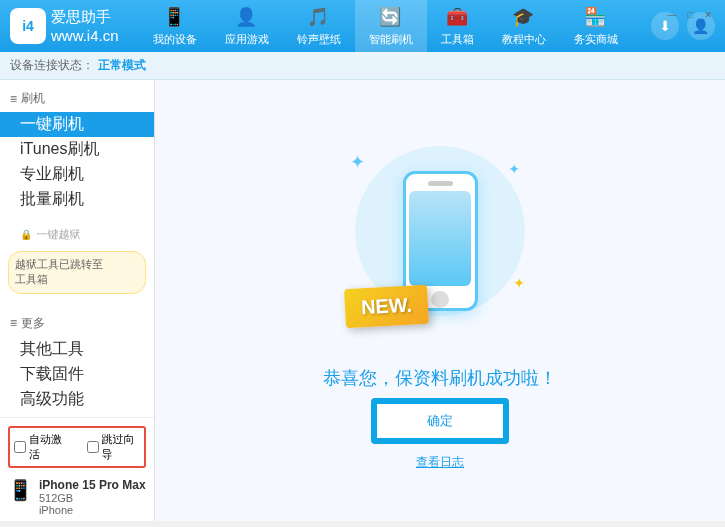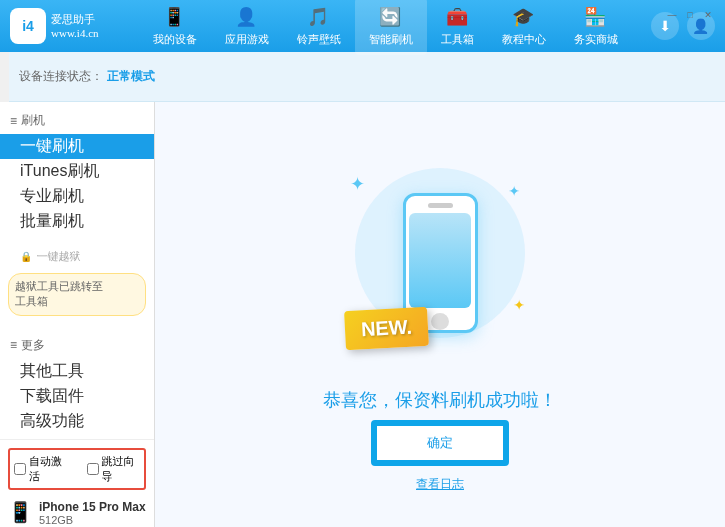--- a/index.html
+++ b/index.html
@@ -2,34 +2,34 @@
 <html><head>
   <meta charset="utf-8">
   <style>
     * { margin: 0; padding: 0; box-sizing: border-box; }
     body { width: 725px; height: 527px; font-family: 'Microsoft YaHei', Arial, sans-serif; font-size: 12px; overflow: hidden; background: #f0f0f0; }
 
     
     .header { background: linear-gradient(180deg, #3ab5f5 0%, #1a9ee8 100%); height: 52px; display: flex; align-items: center; padding: 0 10px; }
     .logo { display: flex; align-items: center; width: 110px; }
     .logo-icon { width: 36px; height: 36px; background: white; border-radius: 8px; display: flex; align-items: center; justify-content: center; font-size: 18px; font-weight: bold; color: #1a9ee8; margin-right: 5px; }
-    .logo-text { color: white; font-size: 11px; line-height: 1.3; font-family: Liberation Serif, serif; }
+    .logo-text { color: white; font-size: 15px; line-height: 1.3; }
     .nav-tabs { display: flex; flex: 1; justify-content: center; gap: 0; }
     .nav-tab { display: flex; flex-direction: column; align-items: center; padding: 8px 14px; color: white; cursor: pointer; font-size: 11px; gap: 4px; min-width: 60px; }
     .nav-tab.active { background: rgba(255,255,255,0.2); border-radius: 4px; }
     .nav-icon { font-size: 18px; }
     .header-right { display: flex; align-items: center; gap: 8px; }
     .header-btn { width: 28px; height: 28px; background: rgba(255,255,255,0.2); border-radius: 50%; display: flex; align-items: center; justify-content: center; color: white; font-size: 14px; cursor: pointer; }
 
     
     .win-controls { position: absolute; top: 8px; right: 10px; display: flex; gap: 4px; z-index: 100; }
     .win-btn { width: 14px; height: 14px; display: flex; align-items: center; justify-content: center; font-size: 9px; cursor: pointer; color: #666; }
 
     
-    .sub-header { background: #e8f4fc; padding: 16px 10px; font-size: 12px; color: #333; border-bottom: 1px solid #d0e8f5; display: flex; align-items: center; gap: 4px; margin-left: 9px; }
+    .sub-header { background: #e8f4fc; padding: 5px 10px; font-size: 12px; color: #333; border-bottom: 1px solid #d0e8f5; display: flex; align-items: center; gap: 4px; }
     .sub-header-label { color: #666; }
     .sub-header-status { color: #1a9ee8; font-weight: bold; }
 
     
     .main { display: flex; height: calc(527px - 60px - 26px); }
 
     
     .sidebar { width: 155px; background: white; border-right: 1px solid #ddd; display: flex; flex-direction: column; overflow-y: auto; flex-shrink: 0; }
     .sidebar-section { padding: 5px 0; }
     .sidebar-section-header { display: flex; align-items: center; padding: 5px 10px; color: #666; font-size: 12px; gap: 4px; }

